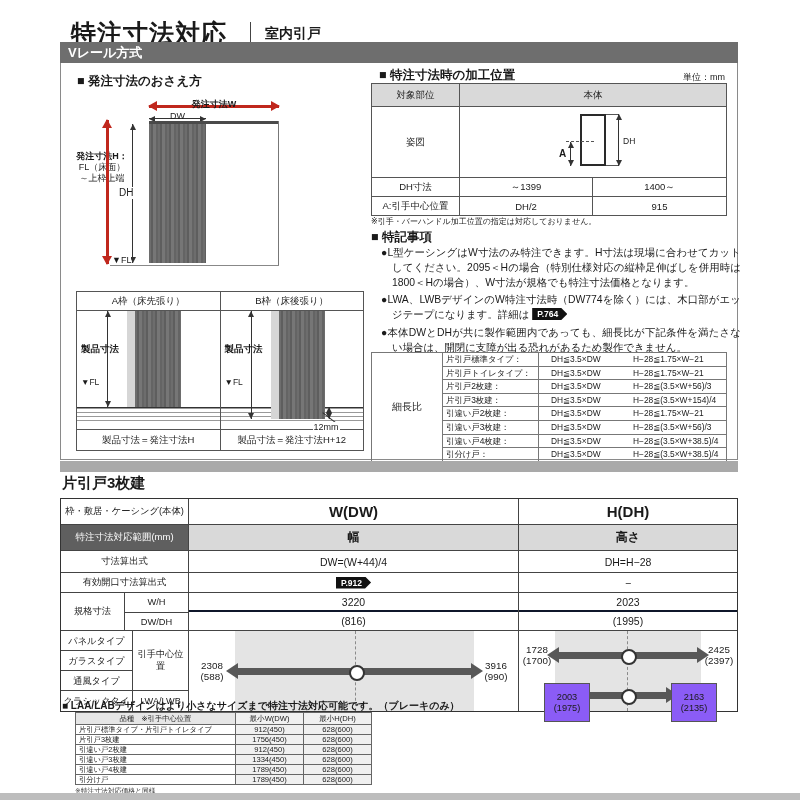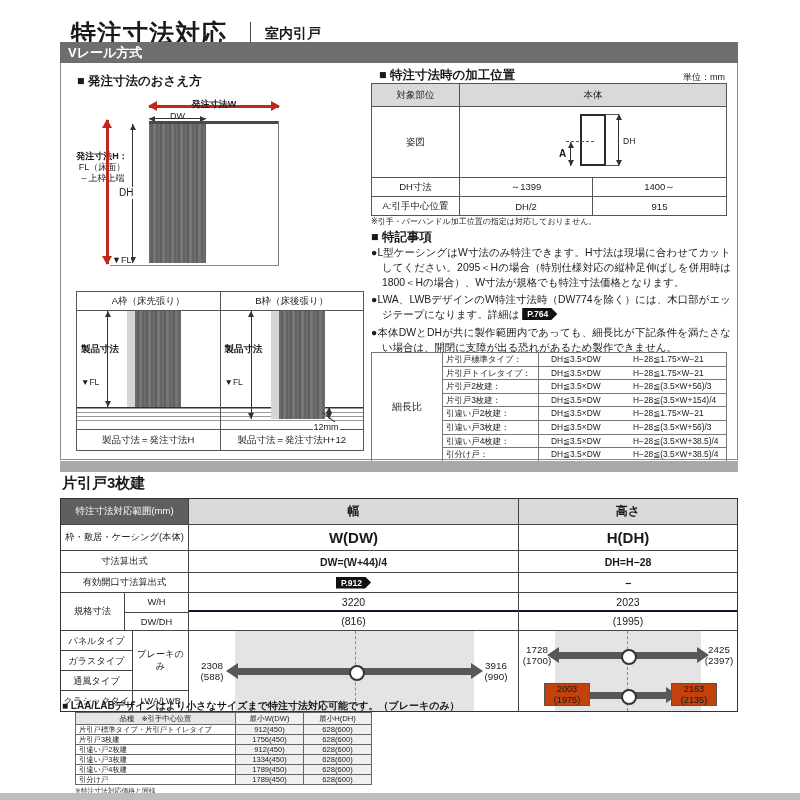--- a/index.html
+++ b/index.html
@@ -62,21 +62,21 @@
   .prow{display:flex;border-bottom:1px solid #555;}
   .prow:last-child{border-bottom:none;}
   .pc{display:flex;align-items:center;justify-content:center;box-sizing:border-box;border-right:1px solid #555;}
   .pc:last-child{border-right:none;}
   .pc1{width:88px;}
   .phead{background:#d9d9d9;}
   .unit-label{position:absolute;right:12px;top:8px;font-size:9px;}
   .proc-note{position:absolute;left:310px;top:153px;font-size:8px;color:#222;}
 
   
-  .notes-list{position:absolute;left:310px;top:183px;width:360px;font-size:10.4px;line-height:1.42;}
+  .notes-list{position:absolute;left:320px;top:183px;width:360px;font-size:10.4px;line-height:1.42;}
   .note-item{padding-left:11px;text-indent:-11px;margin-bottom:3px;text-align:justify;}
   .pbadge{display:inline-block;background:#111;color:#fff;font-weight:bold;font-size:8.5px;line-height:12px;
     padding:0 9px 0 5px;clip-path:polygon(0 0,calc(100% - 6px) 0,100% 50%,calc(100% - 6px) 100%,0 100%);
     text-indent:0;vertical-align:1px;}
 
   
   .stable{position:absolute;left:310px;top:289px;width:356px;border:1px solid #777;display:flex;box-sizing:border-box;}
   .stable-label{width:70px;border-right:1px solid #777;display:flex;align-items:center;justify-content:center;font-size:10px;}
   .stable-rows{flex:1;}
   .srow{display:flex;height:12.6px;line-height:12.6px;font-size:8.4px;border-bottom:1px solid #777;white-space:nowrap;gap:8px;}
@@ -93,21 +93,21 @@
   .mrow{display:flex;border-bottom:1px solid #444;box-sizing:border-box;}
   .mrow:last-child{border-bottom:none;}
   .mcell{display:flex;align-items:center;justify-content:center;box-sizing:border-box;border-right:1px solid #444;}
   .mc1{width:128px;}
   .mc2{width:330px;}
   .mc3{flex:1;border-right:none;}
   .mdark{background:#5f5f5f;color:#fff;font-size:9.5px;}
   .mhdr{background:#d9d9d9;font-weight:bold;font-size:12px;}
   .mlab{font-size:9.3px;}
   .mbig{font-weight:bold;font-size:15px;}
-  .mform{font-size:10.5px;font-weight:bold;}
+  .mform{font-size:10.5px;font-weight:normal;}
   .std-label{width:64px;border-right:1px solid #444;display:flex;align-items:center;justify-content:center;font-size:9.3px;box-sizing:border-box;}
   .std-subs{flex:1;display:flex;flex-direction:column;}
   .std-subs div{height:19px;line-height:19px;text-align:center;font-size:9.3px;}
   .std-subs div:first-child{border-bottom:1px solid #444;}
   .stack{flex-direction:column;padding:0;}
   .stack div{width:100%;height:19px;line-height:19px;text-align:center;font-size:10.5px;}
   .stack div:first-child{border-bottom:2px solid #0f172a;box-sizing:border-box;}
   .types-col{width:72px;display:flex;flex-direction:column;border-right:1px solid #444;box-sizing:border-box;}
   .types-col div{height:20px;line-height:20px;text-align:center;font-size:9.2px;border-bottom:1px solid #444;box-sizing:border-box;}
   .types-col div:last-child{border-bottom:none;}
@@ -118,21 +118,21 @@
   .range-cell{position:relative;padding:0;}
   .range-band{position:absolute;top:0;bottom:0;background:#e4e4e4;}
   .dash-v{position:absolute;top:0;bottom:0;border-left:1px dashed #8a8a8a;}
   .range-arrow{position:absolute;height:7px;background:#585858;}
   .range-arrow:before,.range-arrow:after{content:"";position:absolute;top:-4.5px;width:0;height:0;
     border-top:8px solid transparent;border-bottom:8px solid transparent;}
   .range-arrow:before{left:-11px;border-right:12px solid #585858;}
   .range-arrow:after{right:-11px;border-left:12px solid #585858;}
   .range-circle{position:absolute;width:12px;height:12px;background:#fff;border:2px solid #333;border-radius:50%;}
   .range-lab{position:absolute;font-size:9.8px;line-height:1.15;text-align:center;}
-  .range-lab.boxed{background:#c2410c;border:1px solid #555;font-size:9.2px;padding:0 2px;}
+  .range-lab.boxed{background:#8b5cf6;border:1px solid #555;font-size:9.2px;padding:8px 2px;}
 
   
   .small-heading{position:absolute;left:62px;top:699px;font-size:10px;font-weight:bold;}
   .smtable{position:absolute;left:75px;top:712px;border-collapse:collapse;font-size:7.3px;}
   .smtable th,.smtable td{border:1px solid #666;padding:0 3px;height:9px;line-height:9px;box-sizing:border-box;}
   .smtable th{background:#e6e6e6;font-weight:normal;height:11px;line-height:11px;}
   .smtable .val{background:#f0f0f0;text-align:center;width:68px;font-size:7.6px;}
   .smtable .nm{width:160px;}
   .small-note{position:absolute;left:75px;top:786px;font-size:6.8px;color:#333;}
   .bottom-band{position:absolute;left:0;top:793px;width:800px;height:7px;background:#bdbdbd;}
@@ -300,28 +300,28 @@
       </div>
     </div>
   </section>
 
   <div class="section-end-band"></div>
 
   <h2 class="main-heading">片引戸3枚建</h2>
 
   <div class="mtable">
     <div class="mrow" style="height:26px;">
+      <div class="mcell mc1 mlab">枠・敷居・ケーシング(本体)</div>
+      <div class="mcell mc2 mbig">W(DW)</div>
+      <div class="mcell mc3 mbig">H(DH)</div>
+    </div>
+    <div class="mrow" style="height:26px;">
       <div class="mcell mc1 mdark">特注寸法対応範囲(mm)</div>
       <div class="mcell mc2 mhdr">幅</div>
       <div class="mcell mc3 mhdr">高さ</div>
-    </div>
-    <div class="mrow" style="height:26px;">
-      <div class="mcell mc1 mlab">枠・敷居・ケーシング(本体)</div>
-      <div class="mcell mc2 mbig">W(DW)</div>
-      <div class="mcell mc3 mbig">H(DH)</div>
     </div>
     <div class="mrow" style="height:22px;">
       <div class="mcell mc1 mlab">寸法算出式</div>
       <div class="mcell mc2 mform">DW=(W+44)/4</div>
       <div class="mcell mc3 mform">DH=H−28</div>
     </div>
     <div class="mrow" style="height:20px;">
       <div class="mcell mc1 mlab">有効開口寸法算出式</div>
       <div class="mcell mc2">
           <span class="pbadge">P.912</span>
@@ -347,21 +347,21 @@
     </div>
     <div class="mrow" style="height:80px;">
       <div class="mcell mc1" style="padding:0;align-items:stretch;">
         <div class="types-col">
           <div>パネルタイプ</div>
           <div>ガラスタイプ</div>
           <div>通風タイプ</div>
           <div>クラシックタイプ</div>
         </div>
         <div class="groups-col" style="flex:1;">
-          <div class="grp-all">ブレーキのみ</div>
+          <div class="grp-all">引手中心位置</div>
           <div class="grp-classic">LWA/LWB</div>
         </div>
       </div>
       <div class="mcell mc2 range-cell">
         <div class="range-band" style="left:46px;right:44px;"></div>
         <div class="dash-v" style="left:166px;"></div>
         <div class="range-lab" style="left:2px;top:29px;width:42px;">
           <span style="display:block;">2308</span>
           <span style="display:block;">(588)</span>
         </div>

